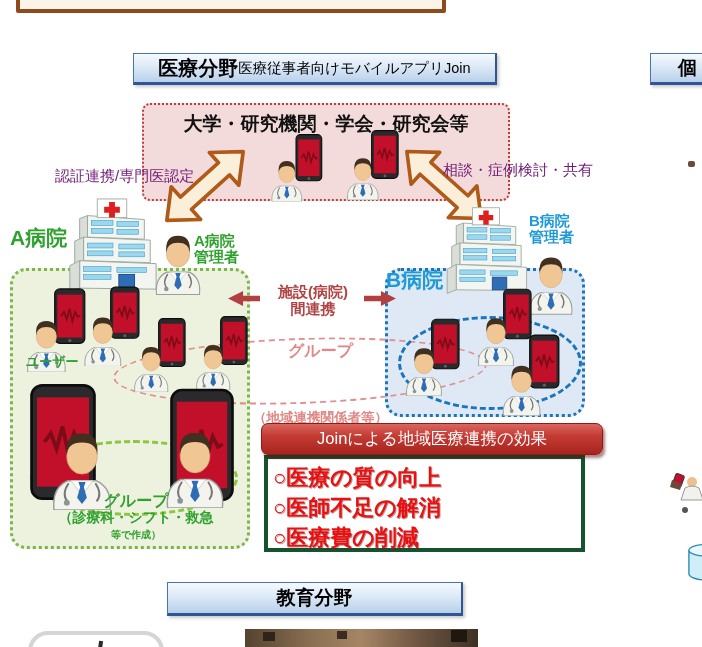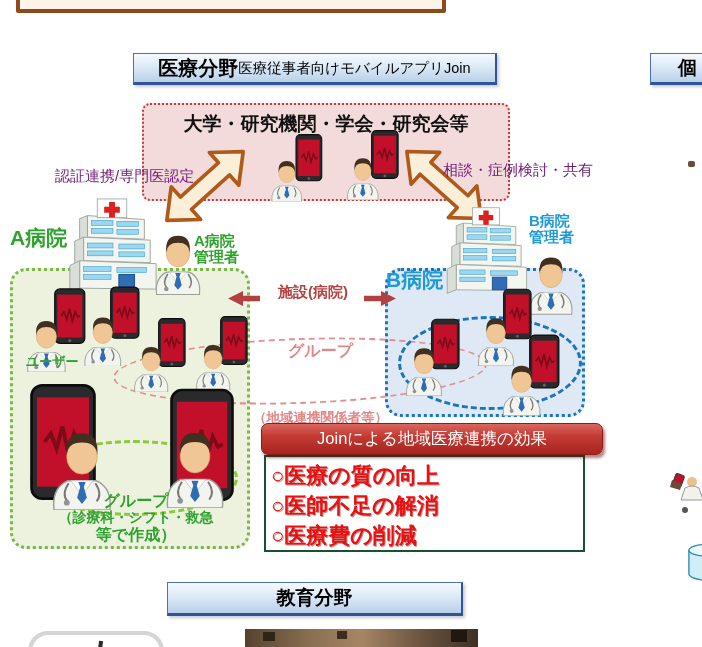--- a/index.html
+++ b/index.html
@@ -36,21 +36,21 @@
   .black15{font-size:15px;color:#701a75;}
   
   .dp{position:absolute;}
   .dp .ph{position:absolute;right:0;top:0;width:48%;height:70%;}
   .dp .dc{position:absolute;left:0;bottom:0;width:80%;height:70%;}
   
   .fx-head{position:absolute;box-sizing:border-box;display:flex;align-items:center;justify-content:center;
            background:linear-gradient(180deg,#da675f 0%,#c33b33 40%,#a8241f 100%);
            border:1px solid #8c1d18;border-radius:7px;color:#fff;font-size:16.5px;
            box-shadow:2px 3px 3px rgba(90,10,10,.5);z-index:6;white-space:nowrap;}
-  .fx-body{position:absolute;box-sizing:border-box;background:#fff;border:2px solid #14532d;z-index:5;
+  .fx-body{position:absolute;box-sizing:border-box;background:#fff;border:4px solid #14532d;z-index:5;
            padding:4px 0 0 5px;}
   .fx-item{font-size:22px;font-weight:bold;color:#e81010;line-height:30px;white-space:nowrap;
            text-shadow:1px 1px 0 rgba(130,10,10,.45);}
   .center{text-align:center;}
   svg.icon{position:absolute;overflow:visible;}
 </style>
 </head>
 <body>
 
 <div id="canvas">
@@ -176,20 +176,21 @@
   <div class="lbl blue-b" style="left:529px;top:193px;font-size:15px;line-height:16px;z-index:4;">
     <div>B病院</div>
     <div>管理者</div>
   </div>
   <svg class="icon" style="left:524px;top:244px;width:54px;height:74px;z-index:3;">
       <use href="#sym-doctor"></use>
     </svg>
 
   <div class="lbl darkred-b center" style="left:256px;top:283px;width:114px;font-size:15px;line-height:17px;z-index:4;white-space:normal;">
     <div>施設(病院)</div>
+    <div>間連携</div>
   </div>
   <svg class="icon" style="left:228px;top:290px;width:32px;height:17px;transform:scaleX(-1);z-index:4;">
       <use href="#sym-smallarrow"></use>
     </svg>
   <svg class="icon" style="left:364px;top:290px;width:32px;height:17px;z-index:4;">
       <use href="#sym-smallarrow"></use>
     </svg>
 
   <div class="ellipse el-pink" style="left:113px;top:338px;width:374px;height:66px;transform:rotate(-2deg);z-index:2;"></div>
   <div class="lbl pink-b center" style="left:243px;top:341px;width:155px;z-index:4;white-space:normal;">
@@ -240,21 +241,21 @@
   <div class="ellipse el-green" style="left:30px;top:440px;width:208px;height:76px;z-index:2;"></div>
   <svg class="icon" style="left:36px;top:420px;width:92px;height:90px;z-index:4;">
       <use href="#sym-doctor"></use>
     </svg>
   <svg class="icon" style="left:148px;top:420px;width:94px;height:88px;z-index:4;">
       <use href="#sym-doctor"></use>
     </svg>
   <div class="lbl green-b center" style="left:50px;top:492px;width:172px;line-height:17px;z-index:5;white-space:normal;">
     <div style="font-size:16px;">グループ</div>
     <div style="font-size:14px;">（診療科・シフト・救急</div>
-    <div style="font-size:16px;">等で作成）</div>
+    <div style="font-size:10px;">等で作成）</div>
   </div>
 
   <div class="ellipse el-blue" style="left:398px;top:316px;width:184px;height:94px;z-index:2;"></div>
   <div class="dp" style="left:400px;top:316px;width:60px;height:80px;z-index:3;">
     <svg class="ph">
         <use href="#sym-phone"></use>
       </svg>
     <svg class="dc">
         <use href="#sym-doctor"></use>
       </svg>

